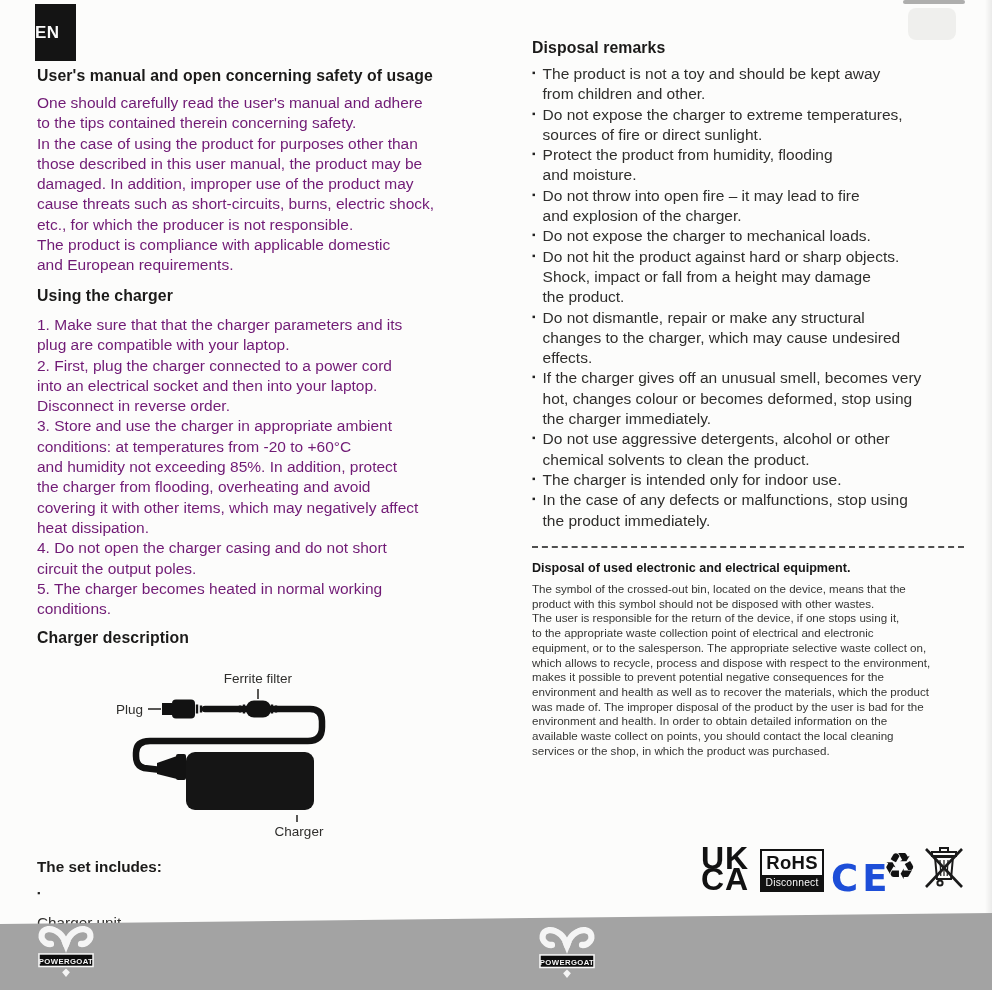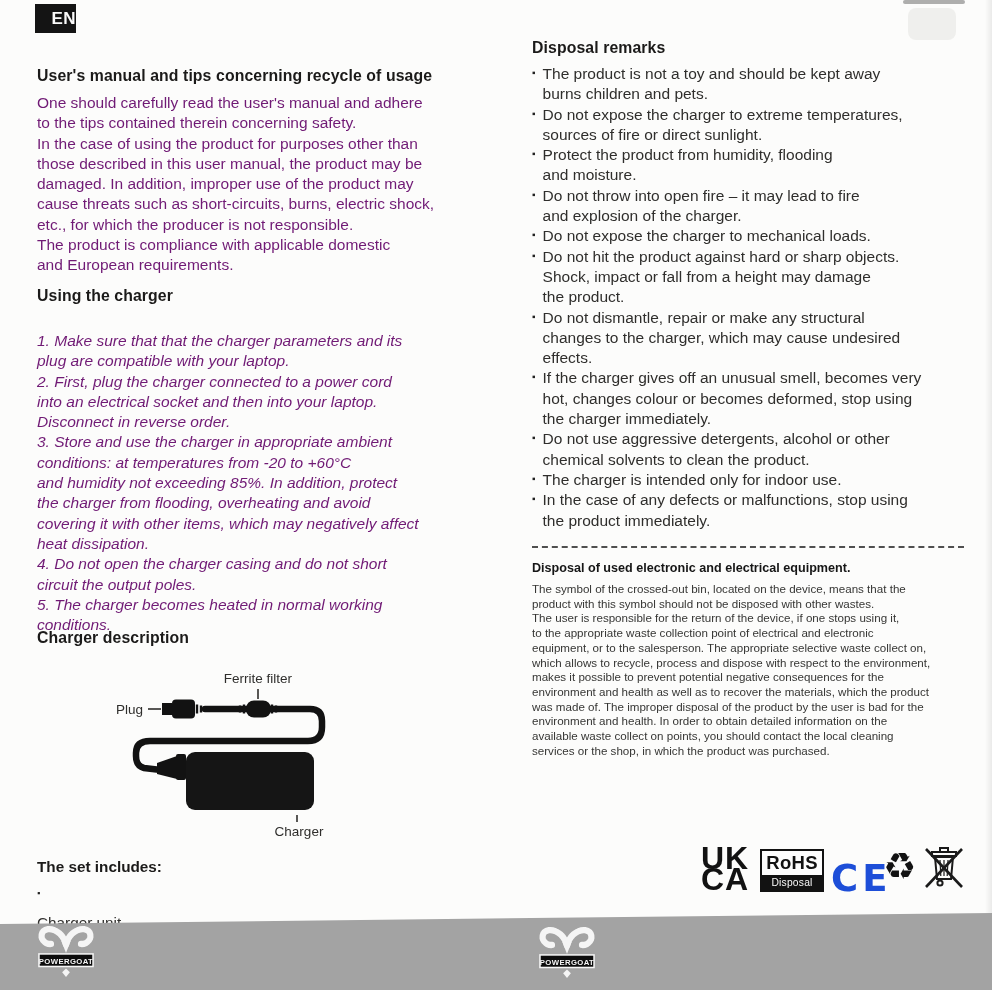--- a/index.html
+++ b/index.html
@@ -8,22 +8,22 @@
     background:#fcfcfb;
     font-family:"Liberation Sans", sans-serif;
     color:#2f2e2c;
   }
   .abs{position:absolute;}
   .pre{white-space:pre-line;}
   h1,h2,h3{margin:0;font-weight:700;color:#1b1a19;}
   .h-main{font-size:15.8px;letter-spacing:.1px;}
   .body-text{font-size:15.5px;line-height:20.3px;color:#701a75;}
   .en-badge{
-    left:35px;top:4px;width:41px;height:29px;background:#141414;
-    display:flex;align-items:center;justify-content:flex-end;
+    left:35px;top:4px;width:41px;height:57px;background:#141414;
+    display:flex;align-items:center;justify-content:flex-start;
   }
   .en-badge span{color:#fafafa;font-weight:700;font-size:17px;letter-spacing:.5px;}
   
   .col-left{left:37px;width:456px;}
   
   .col-right-x{left:532px;width:446px;}
   ul.remarks{list-style:none;margin:0;padding:0;}
   ul.remarks li{display:flex;align-items:flex-start;}
   .blt{flex:0 0 auto;font-size:10px;line-height:20.3px;margin-right:7px;color:#222;transform:translateY(-1px);}
   .li-text{font-size:15.5px;line-height:20.3px;}
@@ -59,33 +59,33 @@
 <div class="page">
 
   <div class="abs en-badge">
     <span>EN</span>
   </div>
 
   <div class="abs smudge1"></div>
   <div class="abs smudge2"></div>
   <div class="abs edge-shade"></div>
 
-  <h2 class="abs col-left h-main" style="top:67px;">User's manual and tips concerning recycle of usage</h2>
+  <h2 class="abs col-left h-main" style="top:67px;">User's manual and open concerning safety of usage</h2>
   <div class="abs col-left body-text pre" style="top:93px;">One should carefully read the user's manual and adhere
 to the tips contained therein concerning safety.
 In the case of using the product for purposes other than
 those described in this user manual, the product may be
 damaged. In addition, improper use of the product may
 cause threats such as short-circuits, burns, electric shock,
 etc., for which the producer is not responsible.
 The product is compliance with applicable domestic
 and European requirements.</div>
 
   <h2 class="abs col-left h-main" style="top:287px;">Using the charger</h2>
-  <div class="abs col-left body-text pre" style="top:331px;font-style:italic;">1. Make sure that that the charger parameters and its
+  <div class="abs col-left body-text pre" style="top:315px;">1. Make sure that that the charger parameters and its
 plug are compatible with your laptop.
 2. First, plug the charger connected to a power cord
 into an electrical socket and then into your laptop.
 Disconnect in reverse order.
 3. Store and use the charger in appropriate ambient
 conditions: at temperatures from -20 to +60°C
 and humidity not exceeding 85%. In addition, protect
 the charger from flooding, overheating and avoid
 covering it with other items, which may negatively affect
 heat dissipation.
@@ -139,21 +139,21 @@
     <span class="blt blt2">▪</span>
     <span>Instruction manual</span>
   </div>
 
   <h2 class="abs col-right-x h-main" style="top:39px;">Disposal remarks</h2>
 
   <ul class="abs col-right-x remarks" style="top:64px;">
     <li>
         <span class="blt">▪</span>
         <span class="li-text pre">The product is not a toy and should be kept away
-burns children and pets.</span>
+from children and other.</span>
       </li>
     <li>
         <span class="blt">▪</span>
         <span class="li-text pre">Do not expose the charger to extreme temperatures,
 sources of fire or direct sunlight.</span>
       </li>
     <li>
         <span class="blt">▪</span>
         <span class="li-text pre">Protect the product from humidity, flooding
 and moisture.</span>
@@ -217,21 +217,21 @@
 available waste collect on points, you should contact the local cleaning
 services or the shop, in which the product was purchased.</div>
 
   <div class="abs ukca" style="left:701px;top:848px;">
     <div>UK</div>
     <div>CA</div>
   </div>
 
   <div class="abs rohs-box" style="left:760px;top:849px;">
     <div class="rohs-top">RoHS</div>
-    <div class="rohs-bar">Disposal</div>
+    <div class="rohs-bar">Disconnect</div>
   </div>
 
   <div class="abs ce" style="left:831px;top:849px;">CE</div>
 
   <div class="abs recycle" style="left:883px;top:847px;">♻</div>
 
   <svg class="abs" style="left:925px;top:846px;" width="38" height="44" viewBox="0 0 38 44">
     <g fill="none" stroke="#1a1a1a" stroke-width="2">
       <rect x="15" y="2" width="8" height="4"></rect>
       <rect x="7" y="6" width="24" height="4"></rect>

